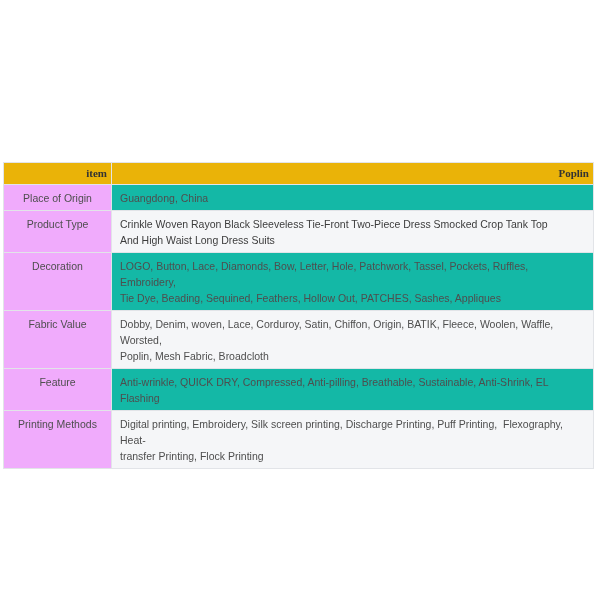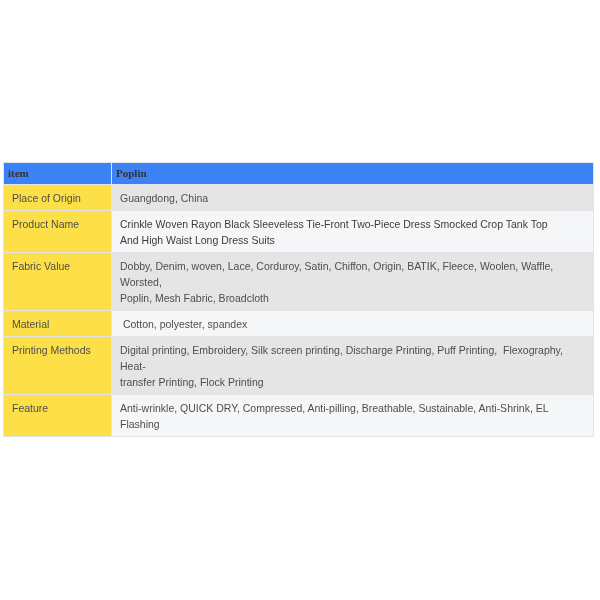--- a/index.html
+++ b/index.html
@@ -31,39 +31,40 @@
     color: #4e4e4e;
   }
   col.col-item { width: 108px; }
   .spec-table th,
   .spec-table td {
     border: 1px solid #e2e4e8;
     vertical-align: top;
   }
   
   .spec-table thead th {
-    background: #3b82f6;
+    background: #eab308;
     color: #333333;
     font-family: "Liberation Serif", serif;
     font-weight: bold;
     font-size: 11px;
-    text-align: left;
+    text-align: right;
     padding: 3px 4px 4px;
     line-height: 14px;
   }
   .spec-table td {
     padding: 5px 8px 4px;
     line-height: 16px;
   }
   td.item-cell {
-    background: #fde047;
+    background: #f0abfc;
     color: #4e4e4e;
+    text-align: center;
   }
   td.value-cell {
-    background: #e5e5e5;
+    background: #14b8a6;
     white-space: pre-wrap;
     word-wrap: break-word;
   }
   tbody tr:nth-child(even) td.value-cell {
     background: #f5f6f8;
   }
   td.value-cell.bold-value {
     font-weight: normal;
     color: #3c3c3c;
   }
@@ -83,38 +84,39 @@
           <th>item</th>
           <th>Poplin</th>
         </tr>
       </thead>
       <tbody>
         <tr>
           <td class="item-cell">Place of Origin</td>
           <td class="value-cell">Guangdong, China</td>
         </tr>
         <tr>
-          <td class="item-cell">Product Name</td>
+          <td class="item-cell">Product Type</td>
           <td class="value-cell bold-value">Crinkle Woven Rayon Black Sleeveless Tie-Front Two-Piece Dress Smocked Crop Tank Top
 And High Waist Long Dress Suits</td>
+        </tr>
+        <tr>
+          <td class="item-cell">Decoration</td>
+          <td class="value-cell">LOGO, Button, Lace, Diamonds, Bow, Letter, Hole, Patchwork, Tassel, Pockets, Ruffles, Embroidery,
+Tie Dye, Beading, Sequined, Feathers, Hollow Out, PATCHES, Sashes, Appliques</td>
         </tr>
         <tr>
           <td class="item-cell">Fabric Value</td>
           <td class="value-cell">Dobby, Denim, woven, Lace, Corduroy, Satin, Chiffon, Origin, BATIK, Fleece, Woolen, Waffle, Worsted,
 Poplin, Mesh Fabric, Broadcloth</td>
         </tr>
         <tr>
-          <td class="item-cell">Material</td>
-          <td class="value-cell"> Cotton, polyester, spandex</td>
+          <td class="item-cell">Feature</td>
+          <td class="value-cell">Anti-wrinkle, QUICK DRY, Compressed, Anti-pilling, Breathable, Sustainable, Anti-Shrink, EL Flashing</td>
         </tr>
         <tr>
           <td class="item-cell">Printing Methods</td>
           <td class="value-cell">Digital printing, Embroidery, Silk screen printing, Discharge Printing, Puff Printing,  Flexography, Heat-
 transfer Printing, Flock Printing</td>
-        </tr>
-        <tr>
-          <td class="item-cell">Feature</td>
-          <td class="value-cell">Anti-wrinkle, QUICK DRY, Compressed, Anti-pilling, Breathable, Sustainable, Anti-Shrink, EL Flashing</td>
         </tr>
       </tbody>
     </table>
   </div>
 </div>
 
 </body></html>

